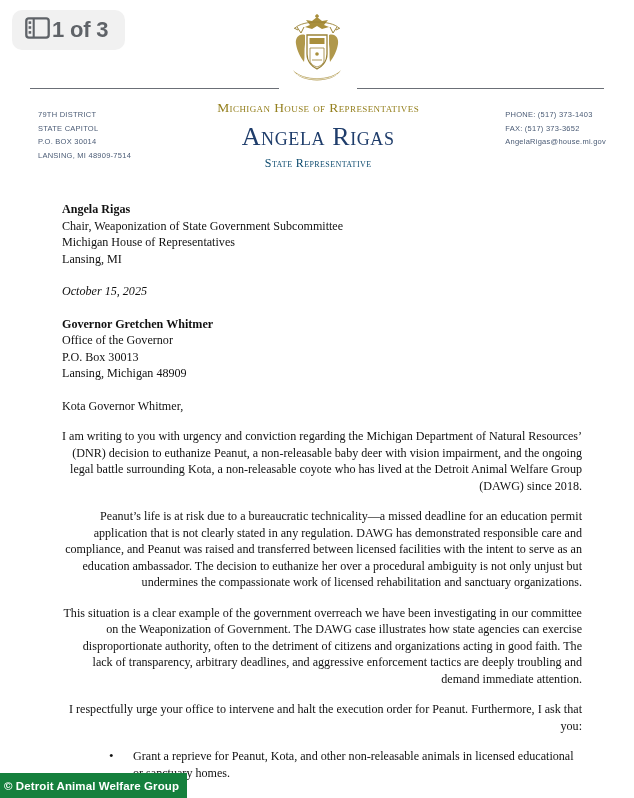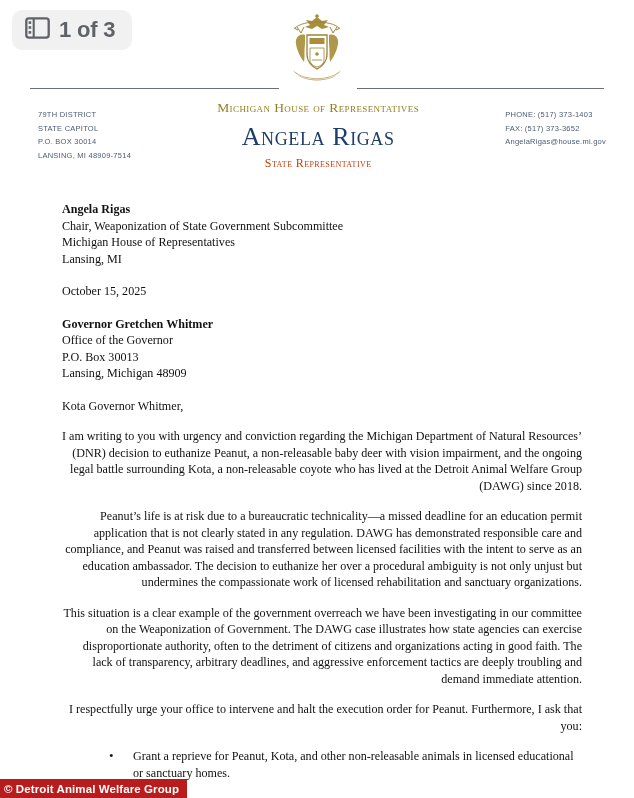--- a/index.html
+++ b/index.html
@@ -16,21 +16,21 @@
     color: #111111;
   }
 
   
   #page-pill {
     position: absolute;
     top: 10px;
     left: 12px;
     display: flex;
     align-items: center;
-    gap: 9px;
+    gap: 2px;
     background: #f1f1f1;
     border-radius: 10px;
     padding: 7px 17px 7px 13px;
     z-index: 30;
   }
   #page-pill .pill-label {
     font-family: "Liberation Sans", sans-serif;
     font-weight: bold;
     font-size: 22px;
     color: #5f6368;
@@ -108,39 +108,39 @@
   #rep-name {
     font-size: 26px;
     color: #1f3d6b;
     letter-spacing: 0.6px;
     font-variant: small-caps;
     margin-top: 6px;
     white-space: nowrap;
   }
   #rep-role {
     font-size: 12px;
-    color: #c2410c;
+    color: #0c4a6e;
     letter-spacing: 0.4px;
     font-variant: small-caps;
     margin-top: 4px;
     white-space: nowrap;
   }
 
   
   #letter {
     margin-top: 30px;
     padding: 0 52px 0 62px;
     font-size: 12.1px;
     line-height: 1.365;
   }
   .addr-line { white-space: pre; }
   .bold { font-weight: bold; }
   .block { margin-bottom: 16px; }
   .para { margin-bottom: 14px; text-align: right; }
-  .date-line { margin-bottom: 16px; }
+  .date-line { margin-bottom: 16px; font-style: italic; }
   .salutation { margin-bottom: 14px; }
 
   ul#asks {
     margin: 2px 0 0 0;
     padding-left: 47px;
     list-style: none;
   }
   ul#asks li {
     position: relative;
     margin-bottom: 13px;
@@ -153,24 +153,24 @@
     left: 0;
     top: -1px;
     font-size: 13px;
   }
 
   
   #credit-bar {
     position: absolute;
     left: 0;
     bottom: 0;
-    height: 19px;
+    height: 25px;
     display: flex;
     align-items: center;
-    background: #b91c1c;
+    background: #15803d;
     padding: 0 8px 0 4px;
     z-index: 20;
   }
   #credit-bar .credit-text {
     font-family: "Liberation Sans", sans-serif;
     font-weight: bold;
     font-size: 11.5px;
     color: #ffffff;
     letter-spacing: 0.1px;
     white-space: nowrap;

